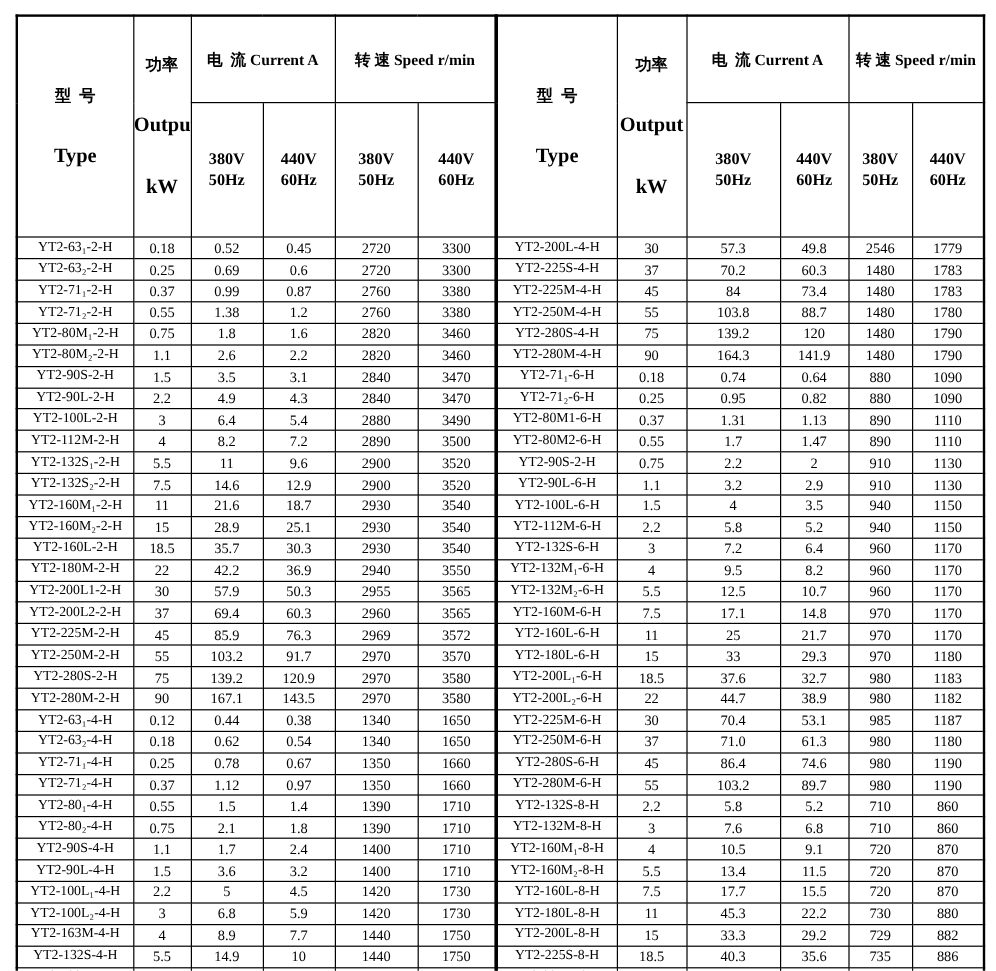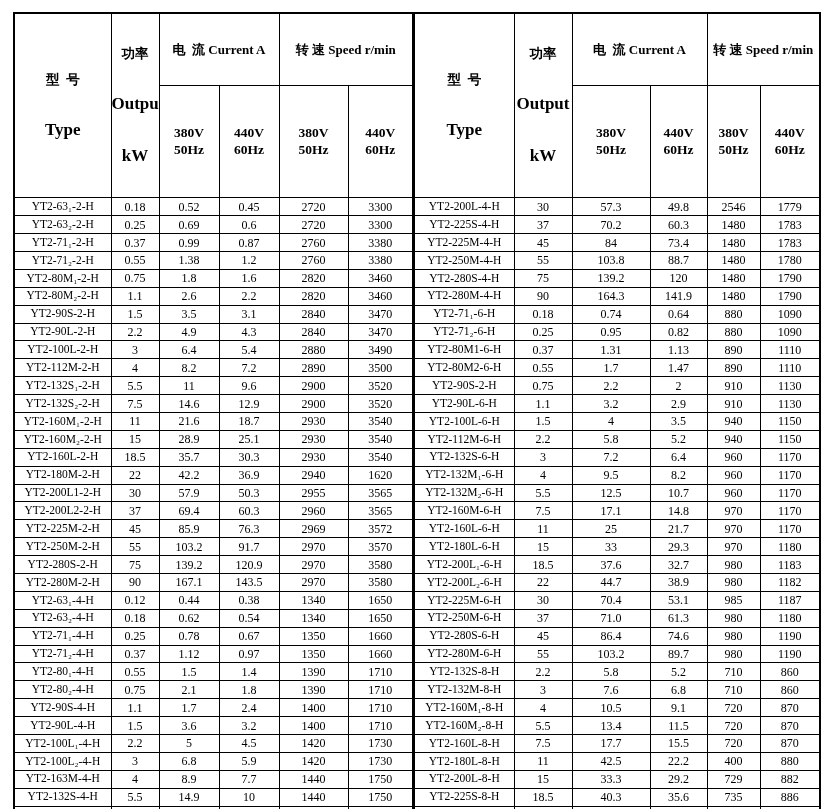--- a/index.html
+++ b/index.html
@@ -200,21 +200,21 @@
     <td>30.3</td>
     <td>2930</td>
     <td>3540</td>
   </tr>
         <tr>
     <td class="type-cell">YT2-180M-2-H</td>
     <td>22</td>
     <td>42.2</td>
     <td>36.9</td>
     <td>2940</td>
-    <td>1620</td>
+    <td>3550</td>
   </tr>
         <tr>
     <td class="type-cell">YT2-200L1-2-H</td>
     <td>30</td>
     <td>57.9</td>
     <td>50.3</td>
     <td>2955</td>
     <td>3565</td>
   </tr>
         <tr>
@@ -639,23 +639,23 @@
     <td class="type-cell">YT2-160L-8-H</td>
     <td>7.5</td>
     <td>17.7</td>
     <td>15.5</td>
     <td>720</td>
     <td>870</td>
   </tr>
         <tr>
     <td class="type-cell">YT2-180L-8-H</td>
     <td>11</td>
-    <td>42.5</td>
+    <td>45.3</td>
     <td>22.2</td>
-    <td>400</td>
+    <td>730</td>
     <td>880</td>
   </tr>
         <tr>
     <td class="type-cell">YT2-200L-8-H</td>
     <td>15</td>
     <td>33.3</td>
     <td>29.2</td>
     <td>729</td>
     <td>882</td>
   </tr>

